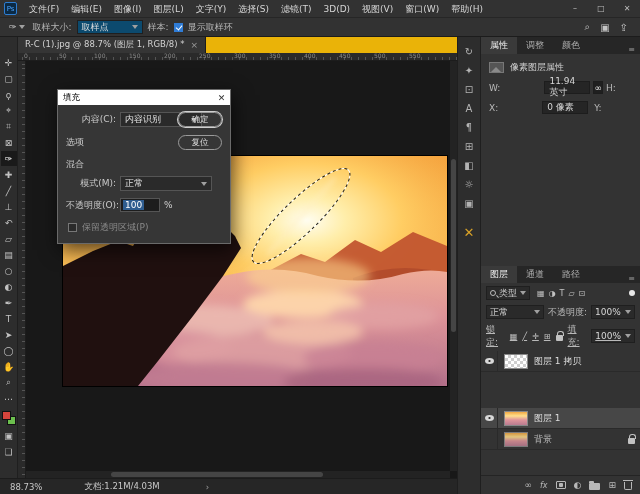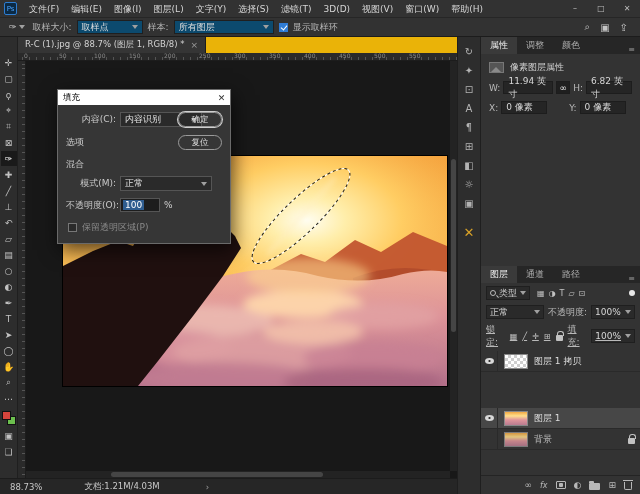--- a/index.html
+++ b/index.html
@@ -83,21 +83,21 @@
   .panel-tabs { height:17px; background:#262626; display:flex; align-items:flex-end; }
   .panel-tab { padding:0 9px; line-height:17px; color:#aeaeae; }
   .panel-tab.active { background:#3a3a3a; color:#f0f0f0; }
   .panel-menu { margin-left:auto; color:#9f9f9f; padding-right:5px; font-size:8px; }
   .props-panel { height:229px; display:flex; flex-direction:column; background:#333333; }
   .props-body { padding:7px 8px; display:flex; flex-direction:column; gap:7px; }
   .props-header { display:flex; align-items:center; gap:6px; color:#cfcfcf; }
   .pic-icon { width:15px; height:11px; background:#555; border:1px solid #777; position:relative; overflow:hidden; }
   .pic-icon::after { content:""; position:absolute; left:1px; bottom:0; border-left:5px solid transparent; border-right:5px solid transparent; border-bottom:5px solid #8a8a8a; }
   .field-row { display:flex; align-items:center; gap:3px; color:#b9b9b9; }
-  .field { background:#252525; border:1px solid #1d1d1d; height:13px; display:flex; align-items:center; padding:0 4px; color:#d6d6d6; min-width:46px; }
+  .field { background:#252525; border:1px solid #1d1d1d; height:13px; display:flex; align-items:center; padding:0 4px; color:#d6d6d6; min-width:46px;margin-left:41px; }
   .link-box { background:#1f1f1f; border:1px solid #1d1d1d; height:13px; width:16px; display:flex; align-items:center; justify-content:center; color:#e6e6e6; }
 
   .layers-panel { flex:1; display:flex; flex-direction:column; background:#333333; min-height:0; }
   .layers-toolrow { display:flex; align-items:center; gap:4px; padding:3px 5px; }
   .search-box { display:flex; align-items:center; gap:3px; background:#2a2a2a; border:1px solid #1f1f1f; height:14px; padding:0 3px; color:#c9c9c9; }
   .mag-icon { width:6px; height:6px; border:1px solid #bbb; border-radius:50%; position:relative; }
   .mag-icon::after { content:""; position:absolute; width:3px; height:1px; background:#bbb; transform:rotate(45deg); left:5px; top:5px; }
   .filter-icons { display:flex; gap:4px; margin-left:3px; color:#c2c2c2; font-size:8px; }
   .pin-dot { width:6px; height:6px; background:#e8e8e8; border-radius:50%; margin-left:auto; }
   .blend-row { display:flex; align-items:center; gap:4px; padding:2px 5px; color:#b9b9b9; }
@@ -159,24 +159,20 @@
     <span class="opt-tool">
         <span>✑</span>
         <span class="caret"></span>
       </span>
     <span class="opt-label">取样大小:</span>
     <span class="opt-select">
         <span>取样点</span>
         <span class="caret"></span>
       </span>
     <span class="opt-label">样本:</span>
-    <span class="opt-select" style="min-width:100px">
-        <span>所有图层</span>
-        <span class="caret"></span>
-      </span>
     <span class="checkbox checked"></span>
     <span class="opt-label">显示取样环</span>
     <span class="opt-right">
       <span>⌕</span>
       <span>▣</span>
       <span>⇪</span>
     </span>
   </div>
 
   <div class="main-row">

